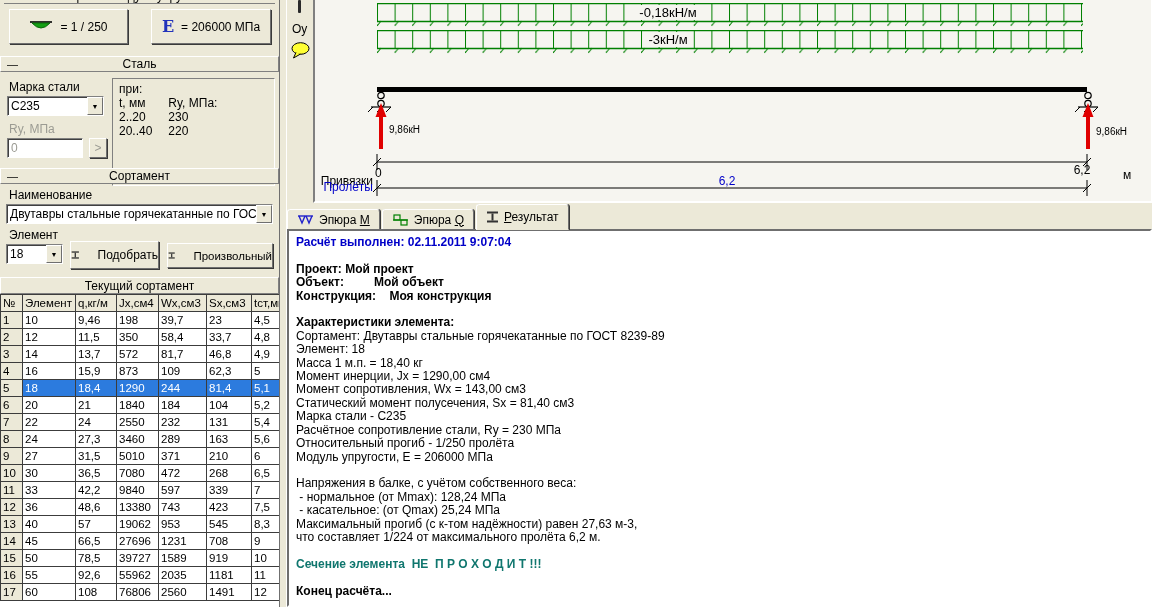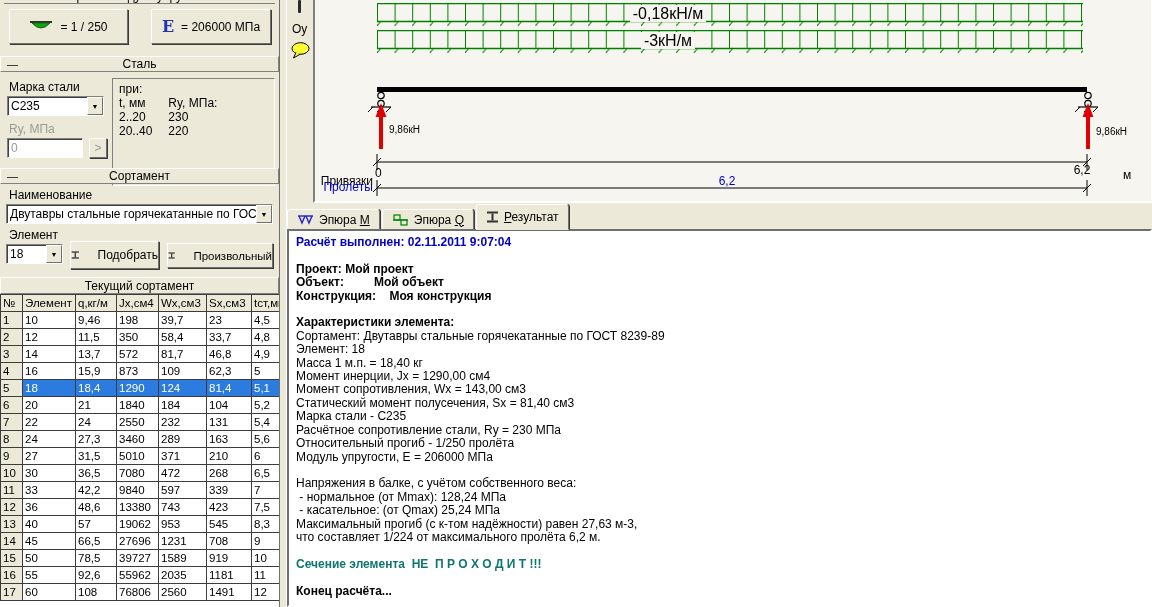--- a/index.html
+++ b/index.html
@@ -46,21 +46,21 @@
   
   .splitter { position:absolute; left:279px; top:0; width:8px; height:607px; background:#ECE9D8; border-left:1px solid #6f6f6f; border-right:1px solid #fff; }
   .strip { position:absolute; left:287px; top:0; width:26px; height:203px; background:#ECE9D8; }
   .vline-ico { position:absolute; left:11px; top:0; width:3px; height:13px; background:#2a2a2a; border-radius:1px; }
   .oy { position:absolute; left:5px; top:22px; font-size:12px; }
 
   
   .diagram { position:absolute; left:313px; top:0; width:839px; height:203px; background:#F6F5F0; border-left:2px solid #808080; border-bottom:2px solid #fff; border-right:1px solid #fff; }
   .band { position:absolute; left:62px; width:706px; height:24px; }
   .band-label { position:absolute; left:0; width:706px; top:2px; text-align:center; pointer-events:none; }
-  .band-label span { background:#F6F5F0; padding:0 3px; font-size:16px; }
+  .band-label span { background:#F6F5F0; padding:0 3px; font-size:13px; }
   .beam { position:absolute; left:62px; top:87px; width:710px; height:5px; background:#000; }
   .react { position:absolute; width:12px; height:46px; }
   .react-lbl { position:absolute; font-size:10px; white-space:nowrap; }
   .dim-lbl { position:absolute; font-size:12px; white-space:nowrap; }
   .blue { color:#0000C8; }
 
   
   .tabs { position:absolute; left:287px; top:204px; height:26px; display:flex; align-items:flex-end; }
   .tab { height:21px; margin-right:2px; display:flex; align-items:center; gap:5px; padding:0 9px; background:#ECE9D8; border:1px solid; border-color:#fff #6f6f6f #ECE9D8 #fff; border-radius:3px 3px 0 0; box-shadow:1px 0 0 #3a3a3a; font-size:12px; cursor:pointer; }
   .tab.active { height:26px; z-index:5; border-bottom:1px solid #ECE9D8; }
@@ -227,21 +227,21 @@
             <td>873</td>
             <td>109</td>
             <td>62,3</td>
             <td>5</td>
           </tr>
           <tr class="selected">
             <td class="rowhdr">5</td>
             <td>18</td>
             <td>18,4</td>
             <td>1290</td>
-            <td>124</td>
+            <td>244</td>
             <td>81,4</td>
             <td>5,1</td>
           </tr>
           <tr>
             <td class="rowhdr">6</td>
             <td>20</td>
             <td>21</td>
             <td>1840</td>
             <td>184</td>
             <td>104</td>

